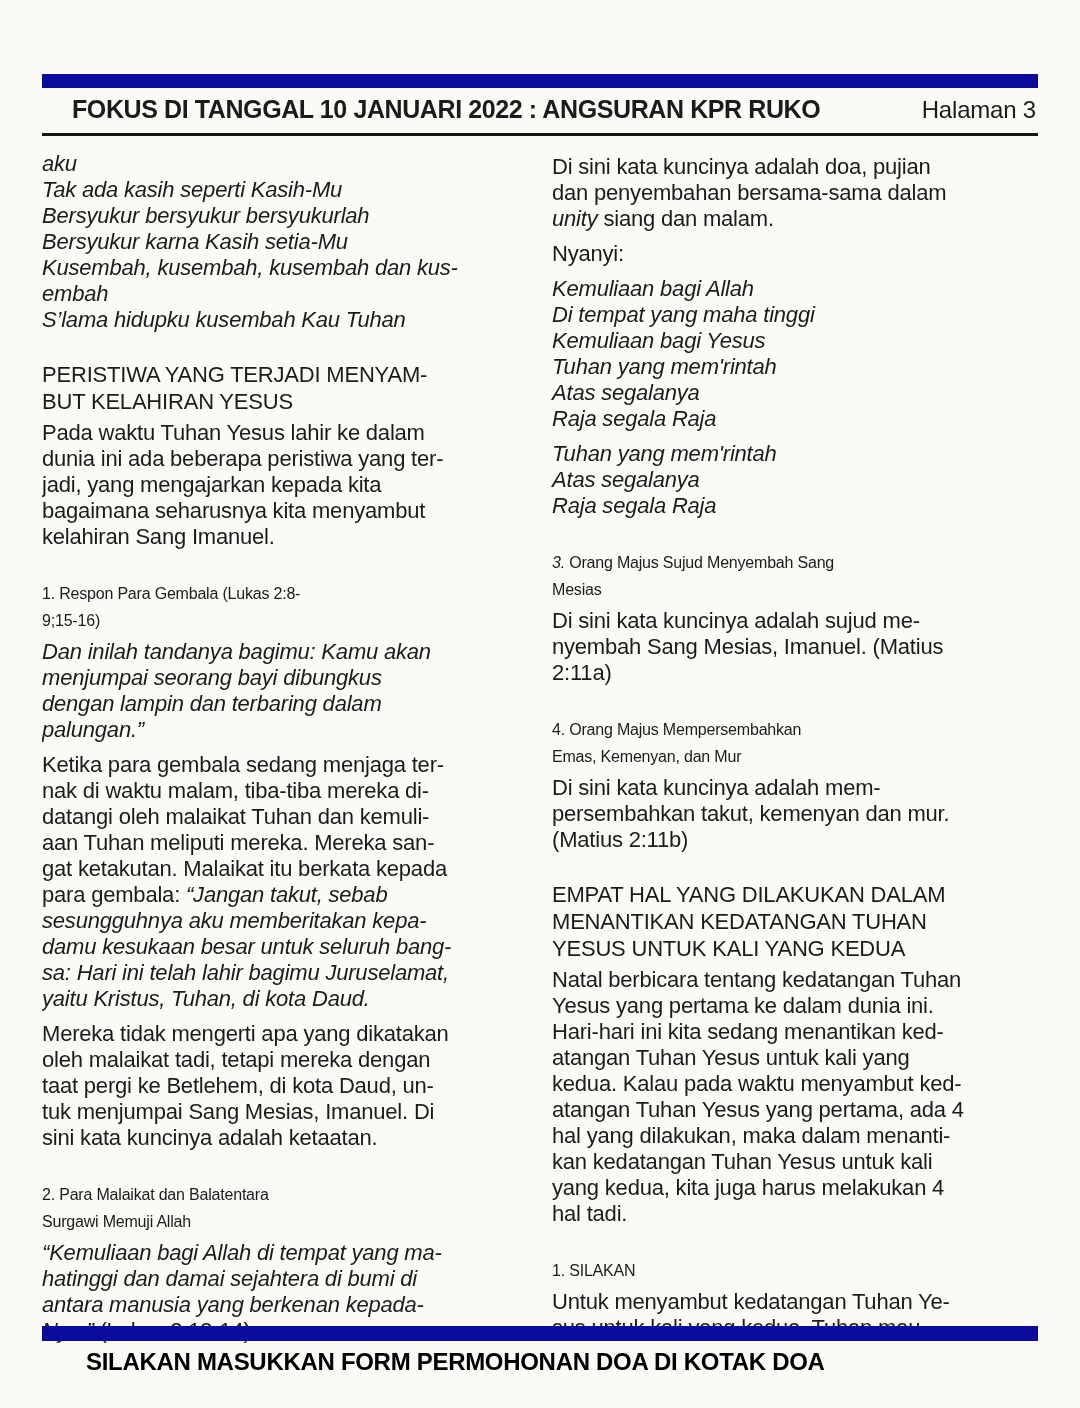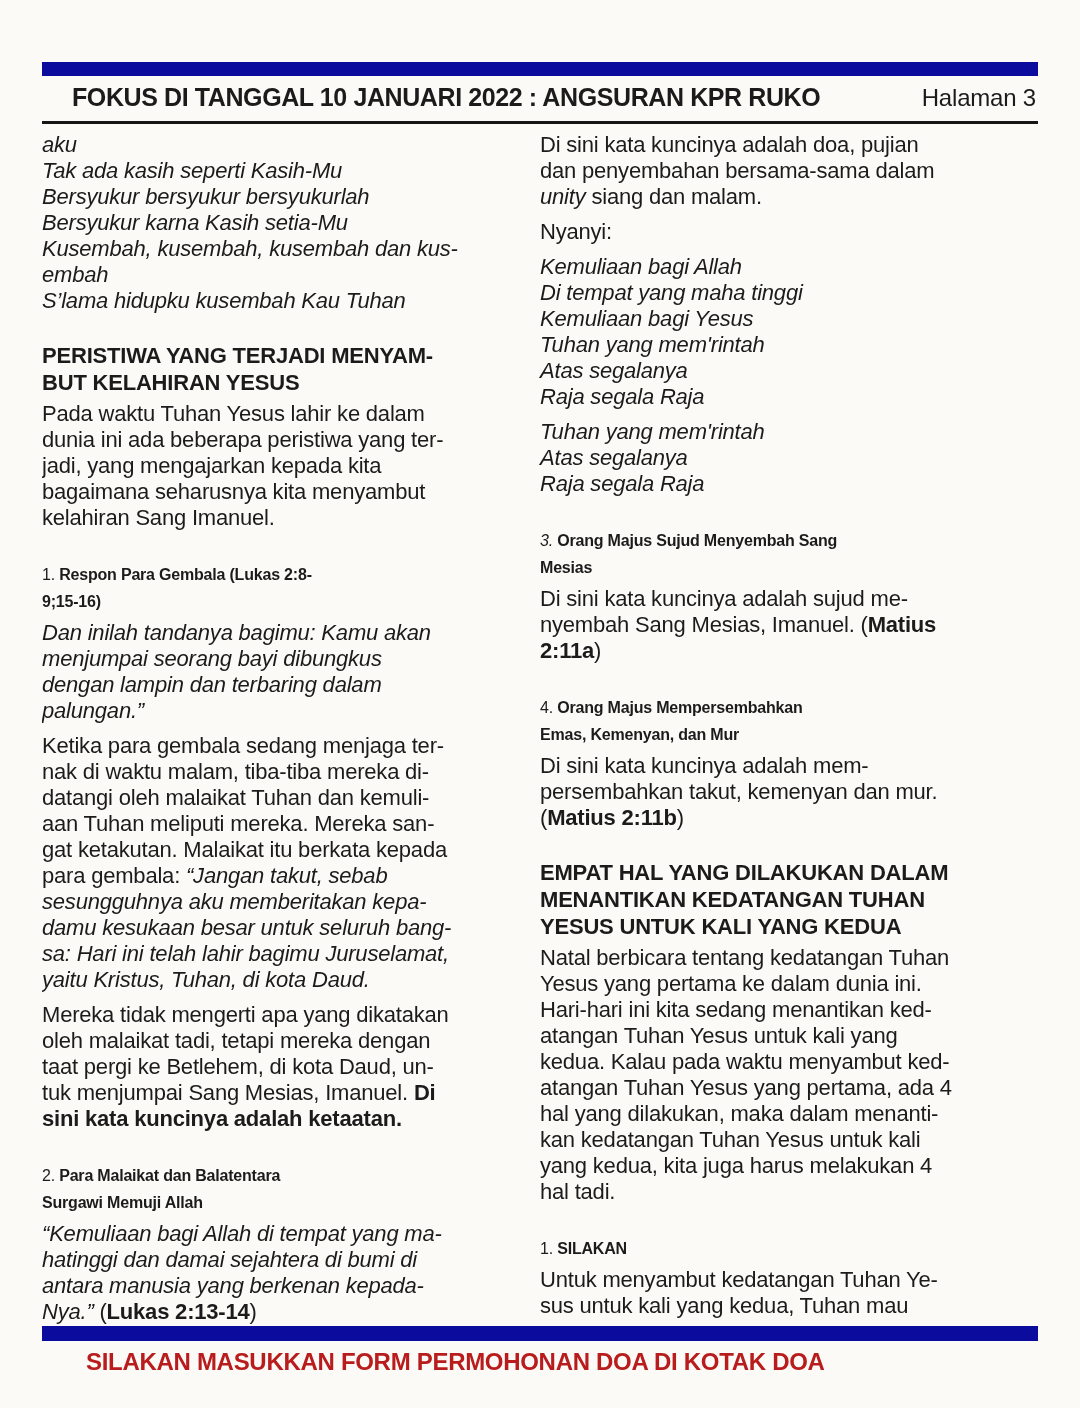--- a/index.html
+++ b/index.html
@@ -4,41 +4,41 @@
 <style>
   html,body{margin:0;padding:0;}
   body{
     width:1080px;height:1408px;
     background:#fbfaf7;
     font-family:"Liberation Sans","DejaVu Sans",sans-serif;
     color:#1b1b1b;
     -webkit-font-smoothing:antialiased;
   }
   .page{position:relative;width:1080px;height:1408px;overflow:hidden;background:#fbfaf7;}
-  .sheet{position:absolute;left:42px;right:42px;top:0;}
+  .sheet{position:absolute;left:42px;right:42px;top:12px;}
   .top-bar{height:14px;background:#0b0b9e;margin-top:62px;}
   .header-row{
     display:flex;justify-content:space-between;align-items:baseline;
     padding:7px 2px 9px 30px;
     border-bottom:3px solid #161616;
   }
   .header-title{font-weight:bold;font-size:25px;letter-spacing:-0.4px;white-space:nowrap;}
   .page-num{font-size:24px;letter-spacing:-0.2px;}
-  .columns{display:flex;gap:12px;padding-top:8px;height:1200px;overflow:hidden;}
+  .columns{display:flex;gap:24px;padding-top:16px;height:1200px;overflow:hidden;align-items:center;}
   .col{width:486px;font-size:22px;line-height:26px;letter-spacing:-0.2px;}
   .block{white-space:pre-line;margin:0;}
-  .block .b{font-weight:bold;margin-top:30px;}
+  .block .b{font-weight:normal;margin-top:30px;}
   .block .i{font-style:italic;}
   .block-song{font-style:italic;margin-bottom:9px;}
   .block-paragraph{margin-bottom:9px;}
   .block-heading{font-weight:bold;margin-top:28px;margin-bottom:5px;line-height:27px;}
   .block-subheading{margin-top:30px;margin-bottom:5px;line-height:27px;font-size:16px;}
   .footer{position:absolute;left:42px;right:42px;top:1326px;}
   .footer-bar{height:15px;background:#0b0b9e;}
-  .footer-text{font-weight:bold;font-size:24px;letter-spacing:-0.3px;padding:7px 0 0 44px;color:#b91c1c;}
+  .footer-text{font-weight:bold;font-size:24px;letter-spacing:-0.3px;padding:7px 0 0 44px;color:#000000;}
 </style>
 </head>
 <body>
 
 <div class="page">
   <div class="sheet">
     <div class="top-bar"></div>
     <div class="header-row">
       <span class="header-title">FOKUS DI TANGGAL 10 JANUARI 2022 :  ANGSURAN KPR RUKO</span>
       <span class="page-num">Halaman 3</span>

